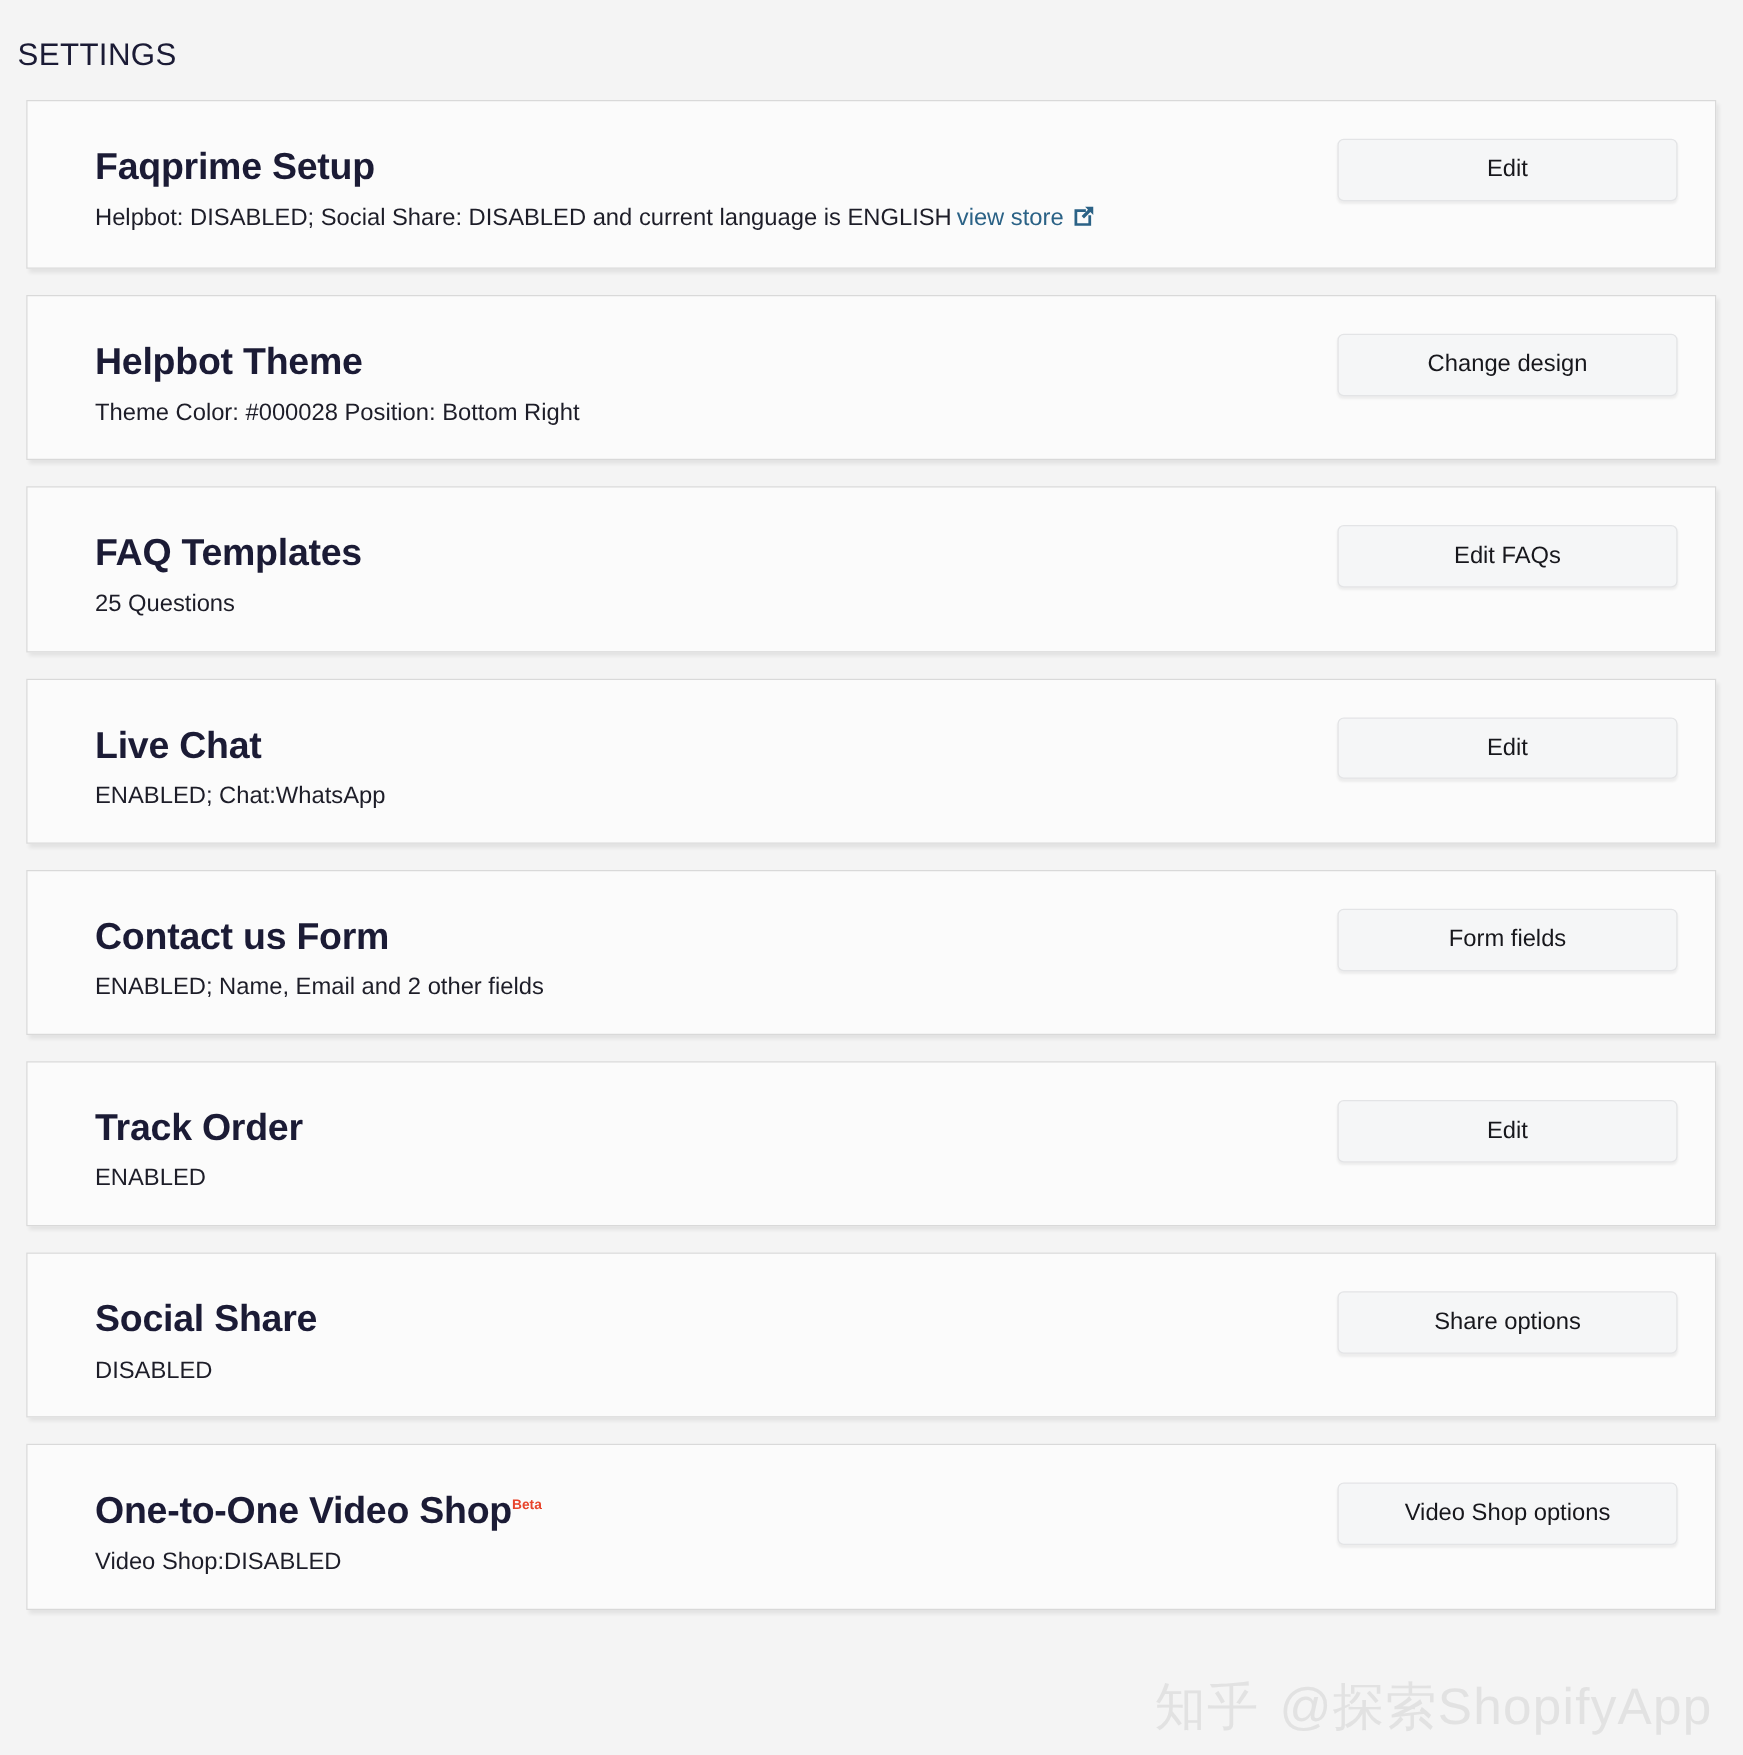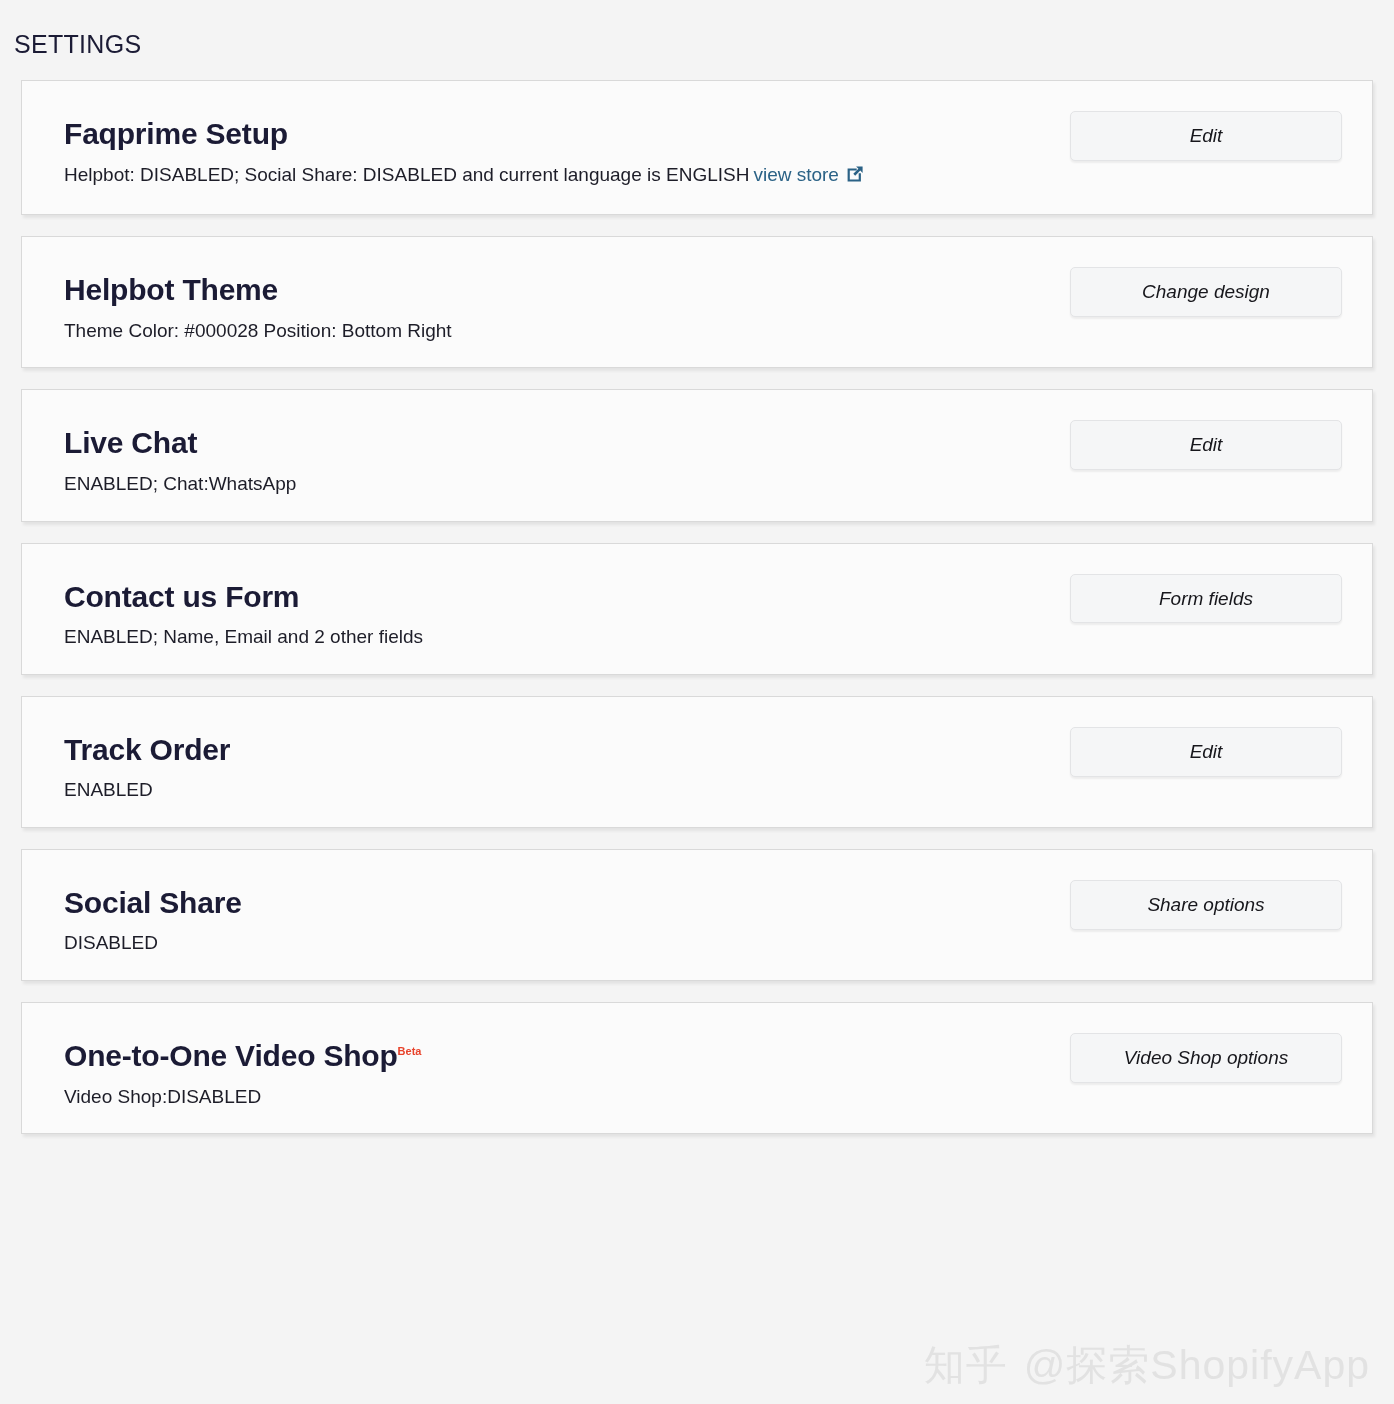--- a/index.html
+++ b/index.html
@@ -42,20 +42,21 @@
     min-height: 129px;
     display: flex;
     align-items: flex-start;
     padding: 28px 30px 24px 42px;
   }
 
   .card-body {
     flex: 1 1 auto;
     min-width: 0;
     padding-top: 8px;
+    margin-left: 12px;
   }
 
   .card-title {
     font-size: 30px;
     font-weight: 700;
     color: #1b1b35;
     line-height: 1.15;
     letter-spacing: -0.2px;
     white-space: nowrap;
   }
@@ -101,21 +102,20 @@
     background: #f5f6f7;
     border: 1px solid #e3e4e6;
     border-radius: 5px;
     box-shadow: 0 2px 2px rgba(0,0,0,0.06);
     font-family: "Liberation Sans", sans-serif;
     font-size: 19px;
     color: #17171c;
     text-align: center;
     line-height: 1.15;
     cursor: pointer;
-    font-style: italic;
   }
 
   .watermark {
     position: absolute;
     right: 24px;
     bottom: 18px;
     font-size: 41px;
     color: #e2e2e2;
     letter-spacing: 1px;
     white-space: nowrap;
@@ -147,20 +147,29 @@
   <section class="card">
     <div class="card-body">
       <div class="card-title">Helpbot Theme</div>
       <div class="card-desc">Theme Color: #000028 Position: Bottom Right</div>
     </div>
     <div class="card-action">
       <button class="action-button">Change design</button>
     </div>
   </section>
 
+  <section class="card">
+    <div class="card-body">
+      <div class="card-title">FAQ Templates</div>
+      <div class="card-desc">25 Questions</div>
+    </div>
+    <div class="card-action">
+      <button class="action-button">Edit FAQs</button>
+    </div>
+  </section>
 
   <section class="card">
     <div class="card-body">
       <div class="card-title">Live Chat</div>
       <div class="card-desc">ENABLED; Chat:WhatsApp</div>
     </div>
     <div class="card-action">
       <button class="action-button">Edit</button>
     </div>
   </section>

